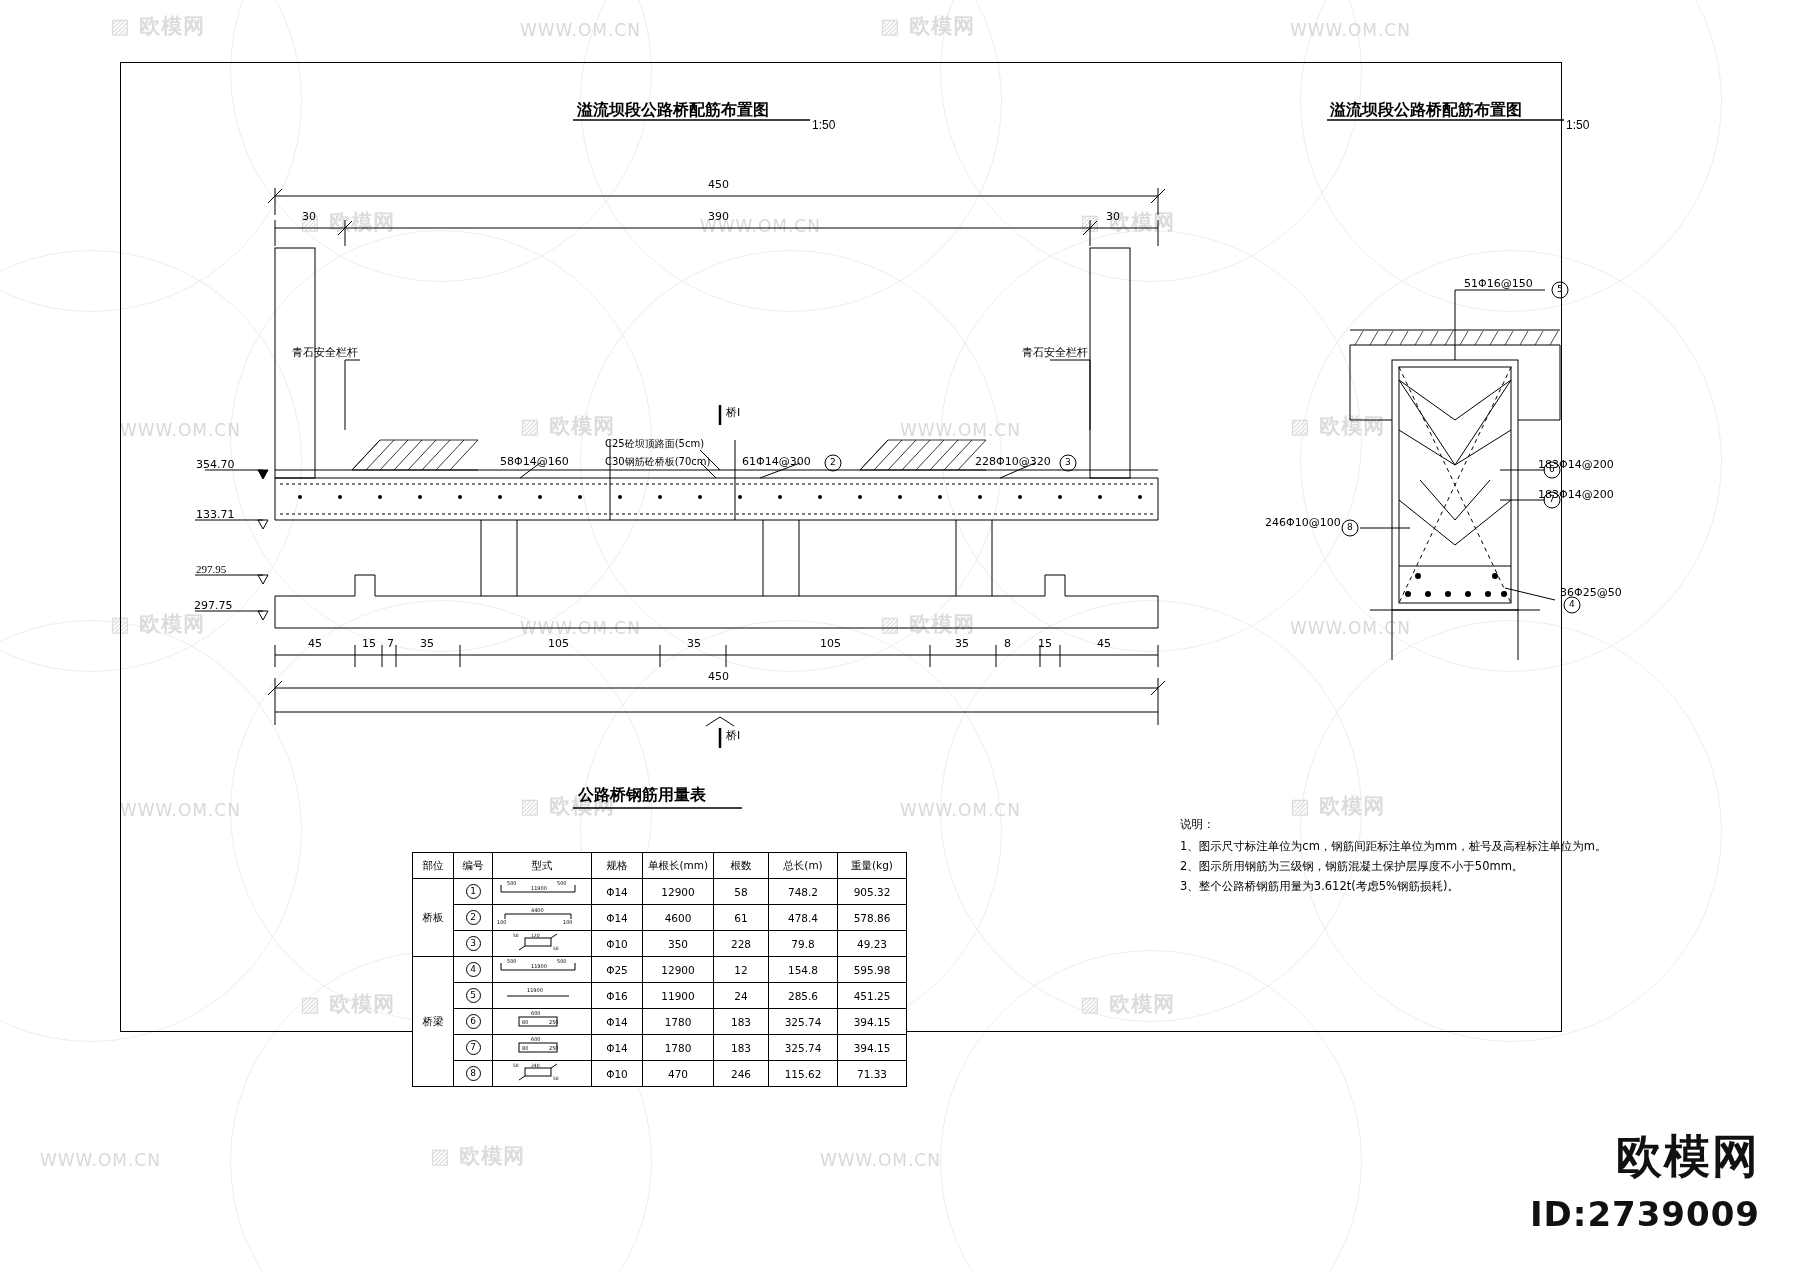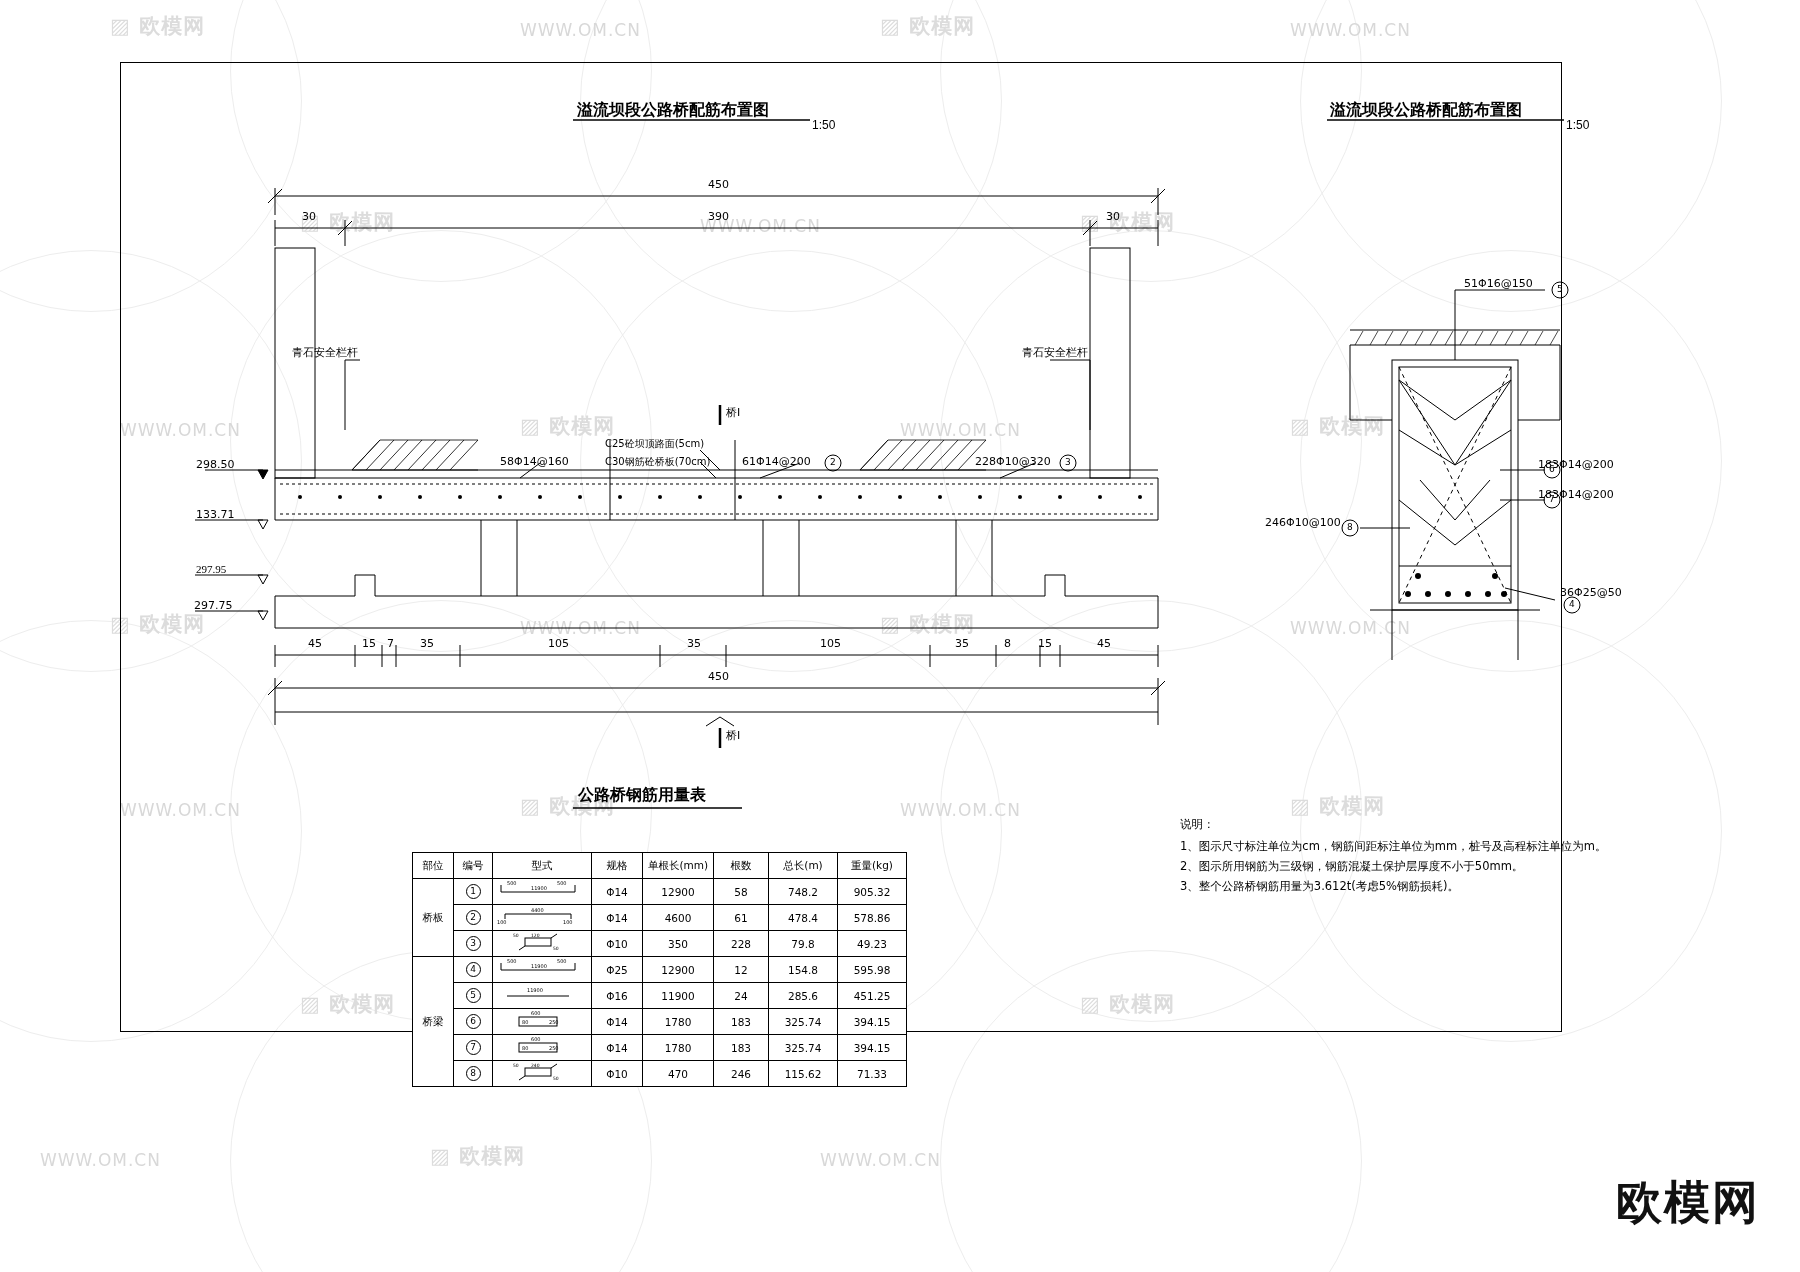--- a/index.html
+++ b/index.html
@@ -363,26 +363,26 @@
 <div class="lbl" style="left:302px;top:210px;">30</div>
 <div class="lbl" style="left:1106px;top:210px;">30</div>
 
 <div class="lbl" style="left:292px;top:345px;">青石安全栏杆</div>
 <div class="lbl" style="left:1022px;top:345px;">青石安全栏杆</div>
 
 <div class="lbl s" style="left:605px;top:437px;">C25砼坝顶路面(5cm)</div>
 <div class="lbl s" style="left:605px;top:455px;">C30钢筋砼桥板(70cm)</div>
 
 <div class="lbl" style="left:500px;top:455px;">58Φ14@160</div>
-<div class="lbl" style="left:742px;top:455px;">61Φ14@200</div>
+<div class="lbl" style="left:742px;top:455px;">61Φ14@300</div>
 <div class="lbl xs" style="left:830px;top:457px;">2</div>
 <div class="lbl" style="left:975px;top:455px;text-align:right;">228Φ10@320</div>
 <div class="lbl xs" style="left:1065px;top:457px;">3</div>
 
-<div class="lbl" style="left:196px;top:458px;">298.50</div>
+<div class="lbl" style="left:196px;top:458px;">354.70</div>
 <div class="lbl" style="left:196px;top:508px;">133.71</div>
 <div class="lbl" style="left:196px;top:563px;font-family:Liberation Serif, serif;">297.95</div>
 <div class="lbl" style="left:194px;top:599px;">297.75</div>
 
 <div class="lbl" style="left:726px;top:405px;">桥I</div>
 <div class="lbl" style="left:726px;top:728px;">桥I</div>
 
 <div class="lbl" style="left:308px;top:637px;">45</div>
 <div class="lbl" style="left:362px;top:637px;">15</div>
 <div class="lbl" style="left:387px;top:637px;">7</div>
@@ -578,13 +578,14 @@
 
 <div class="notes">
   <div class="n-title">说明：</div>
   <div class="n-item">1、图示尺寸标注单位为cm，钢筋间距标注单位为mm，桩号及高程标注单位为m。</div>
   <div class="n-item">2、图示所用钢筋为三级钢，钢筋混凝土保护层厚度不小于50mm。</div>
   <div class="n-item">3、整个公路桥钢筋用量为3.612t(考虑5%钢筋损耗)。</div>
 </div>
 
 <div class="brand">
   <div class="logo">欧模网</div>
+  <div class="bid">ID:2739009</div>
 </div>
 
 </body></html>

